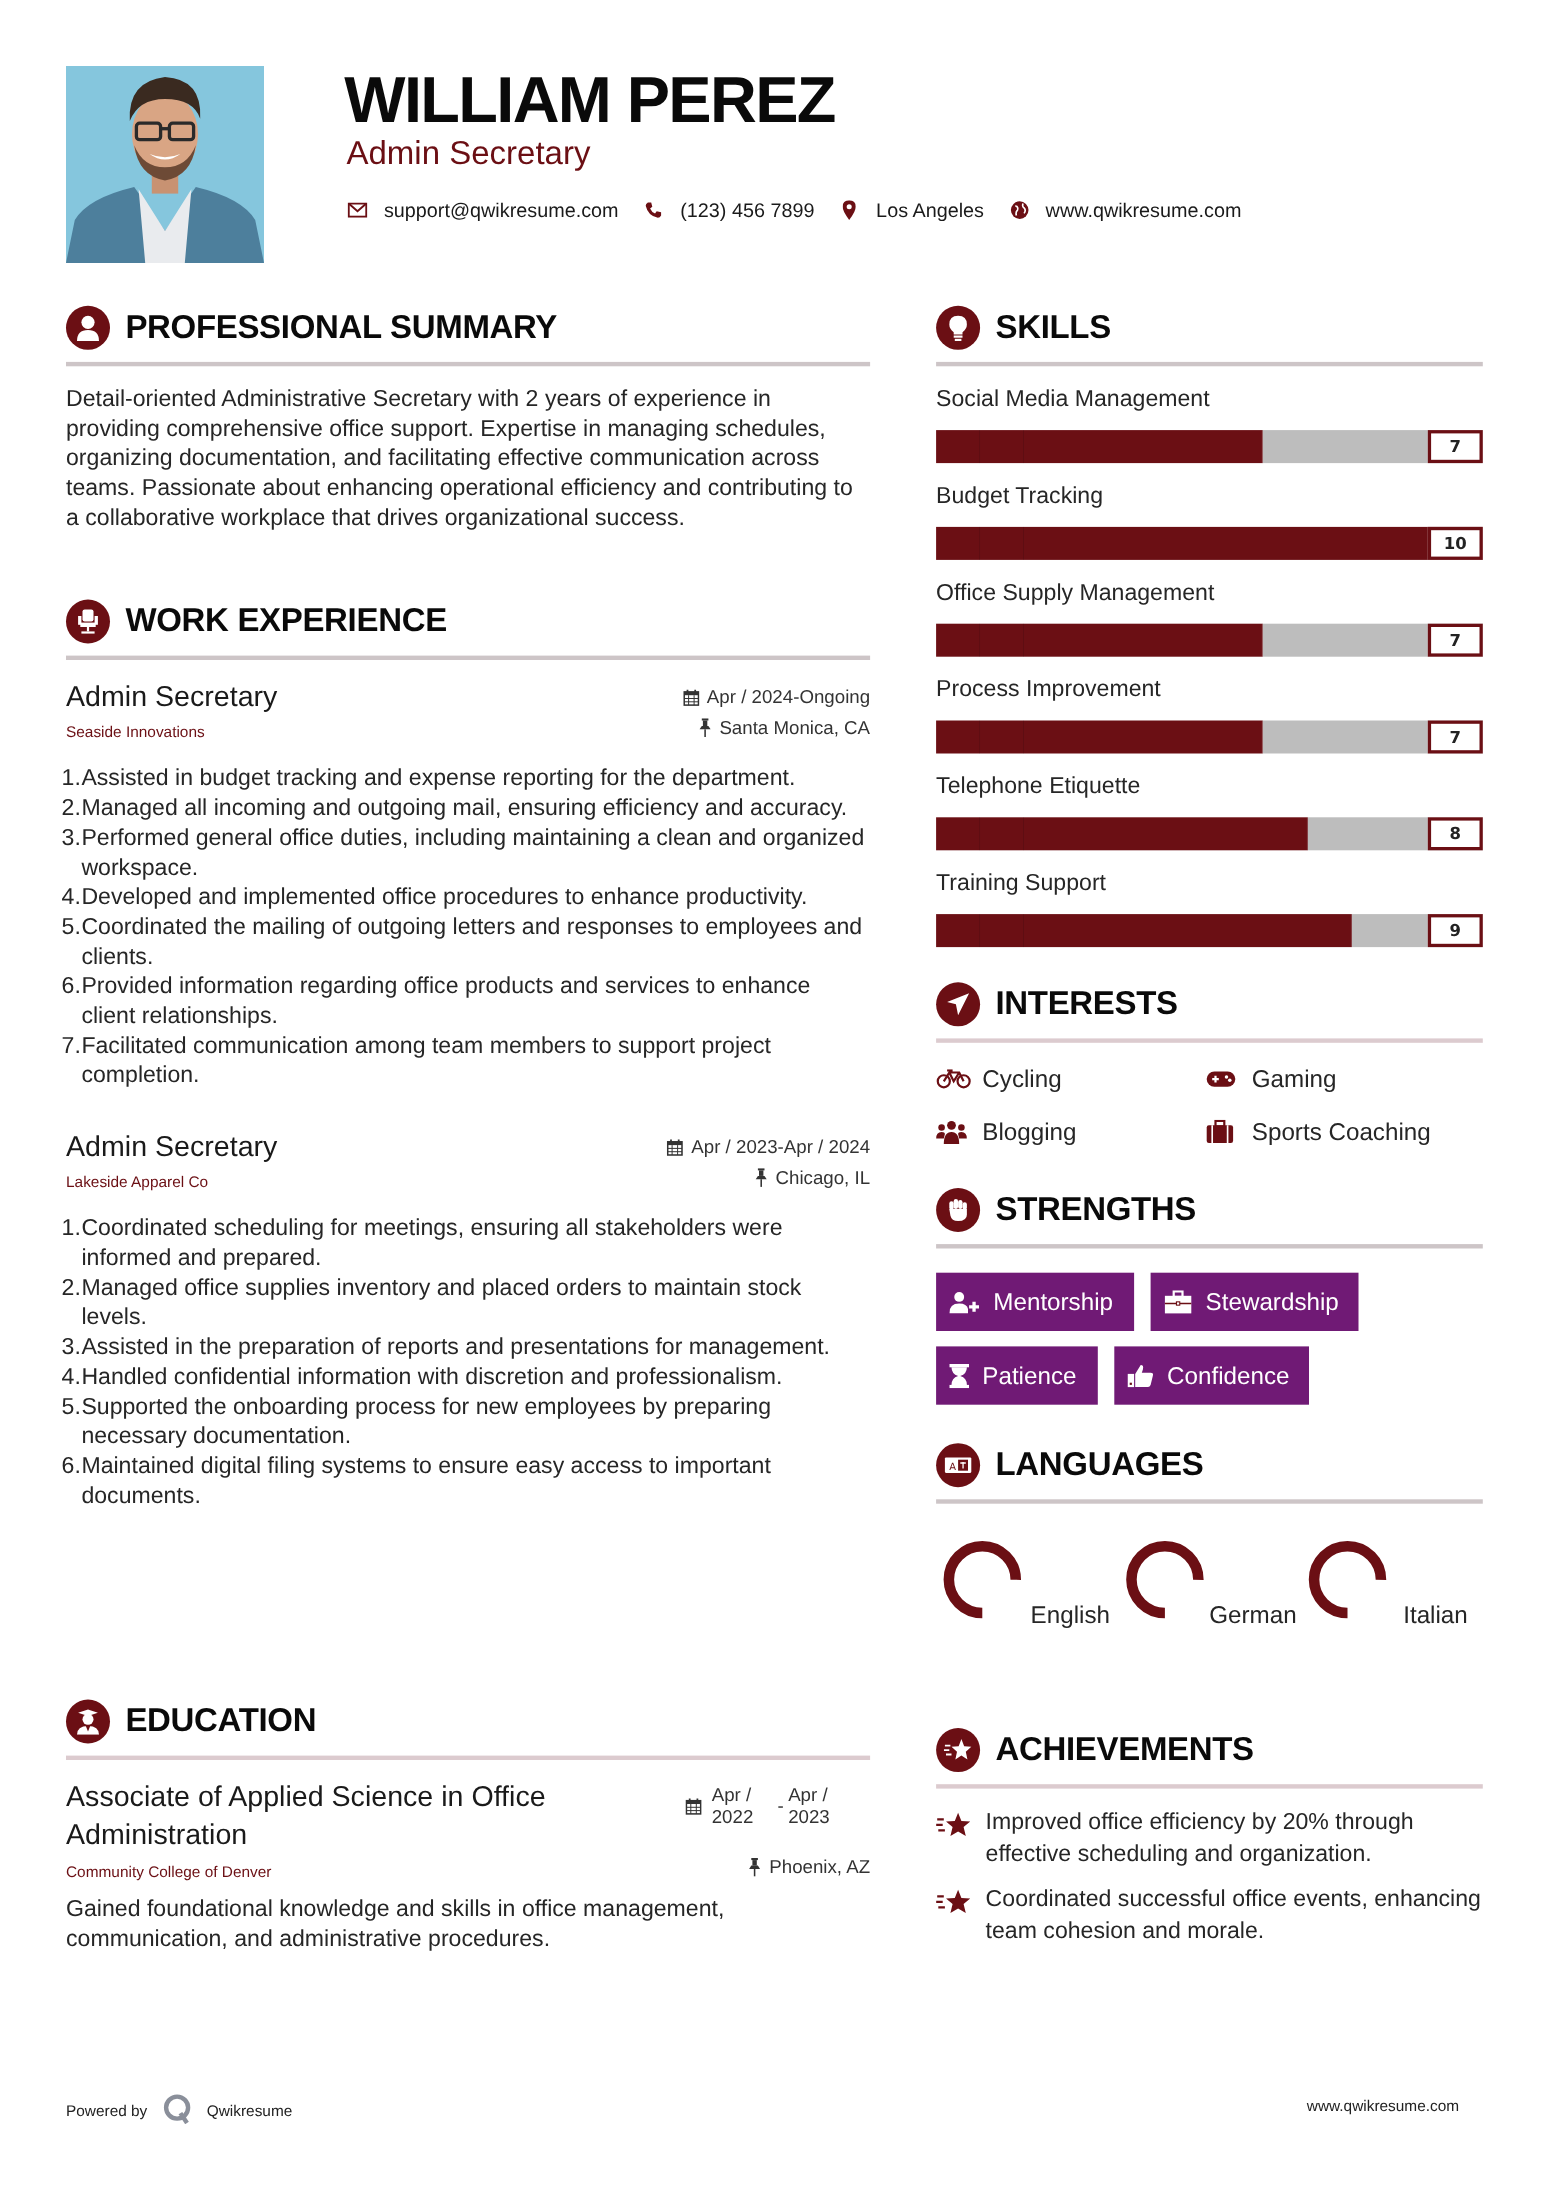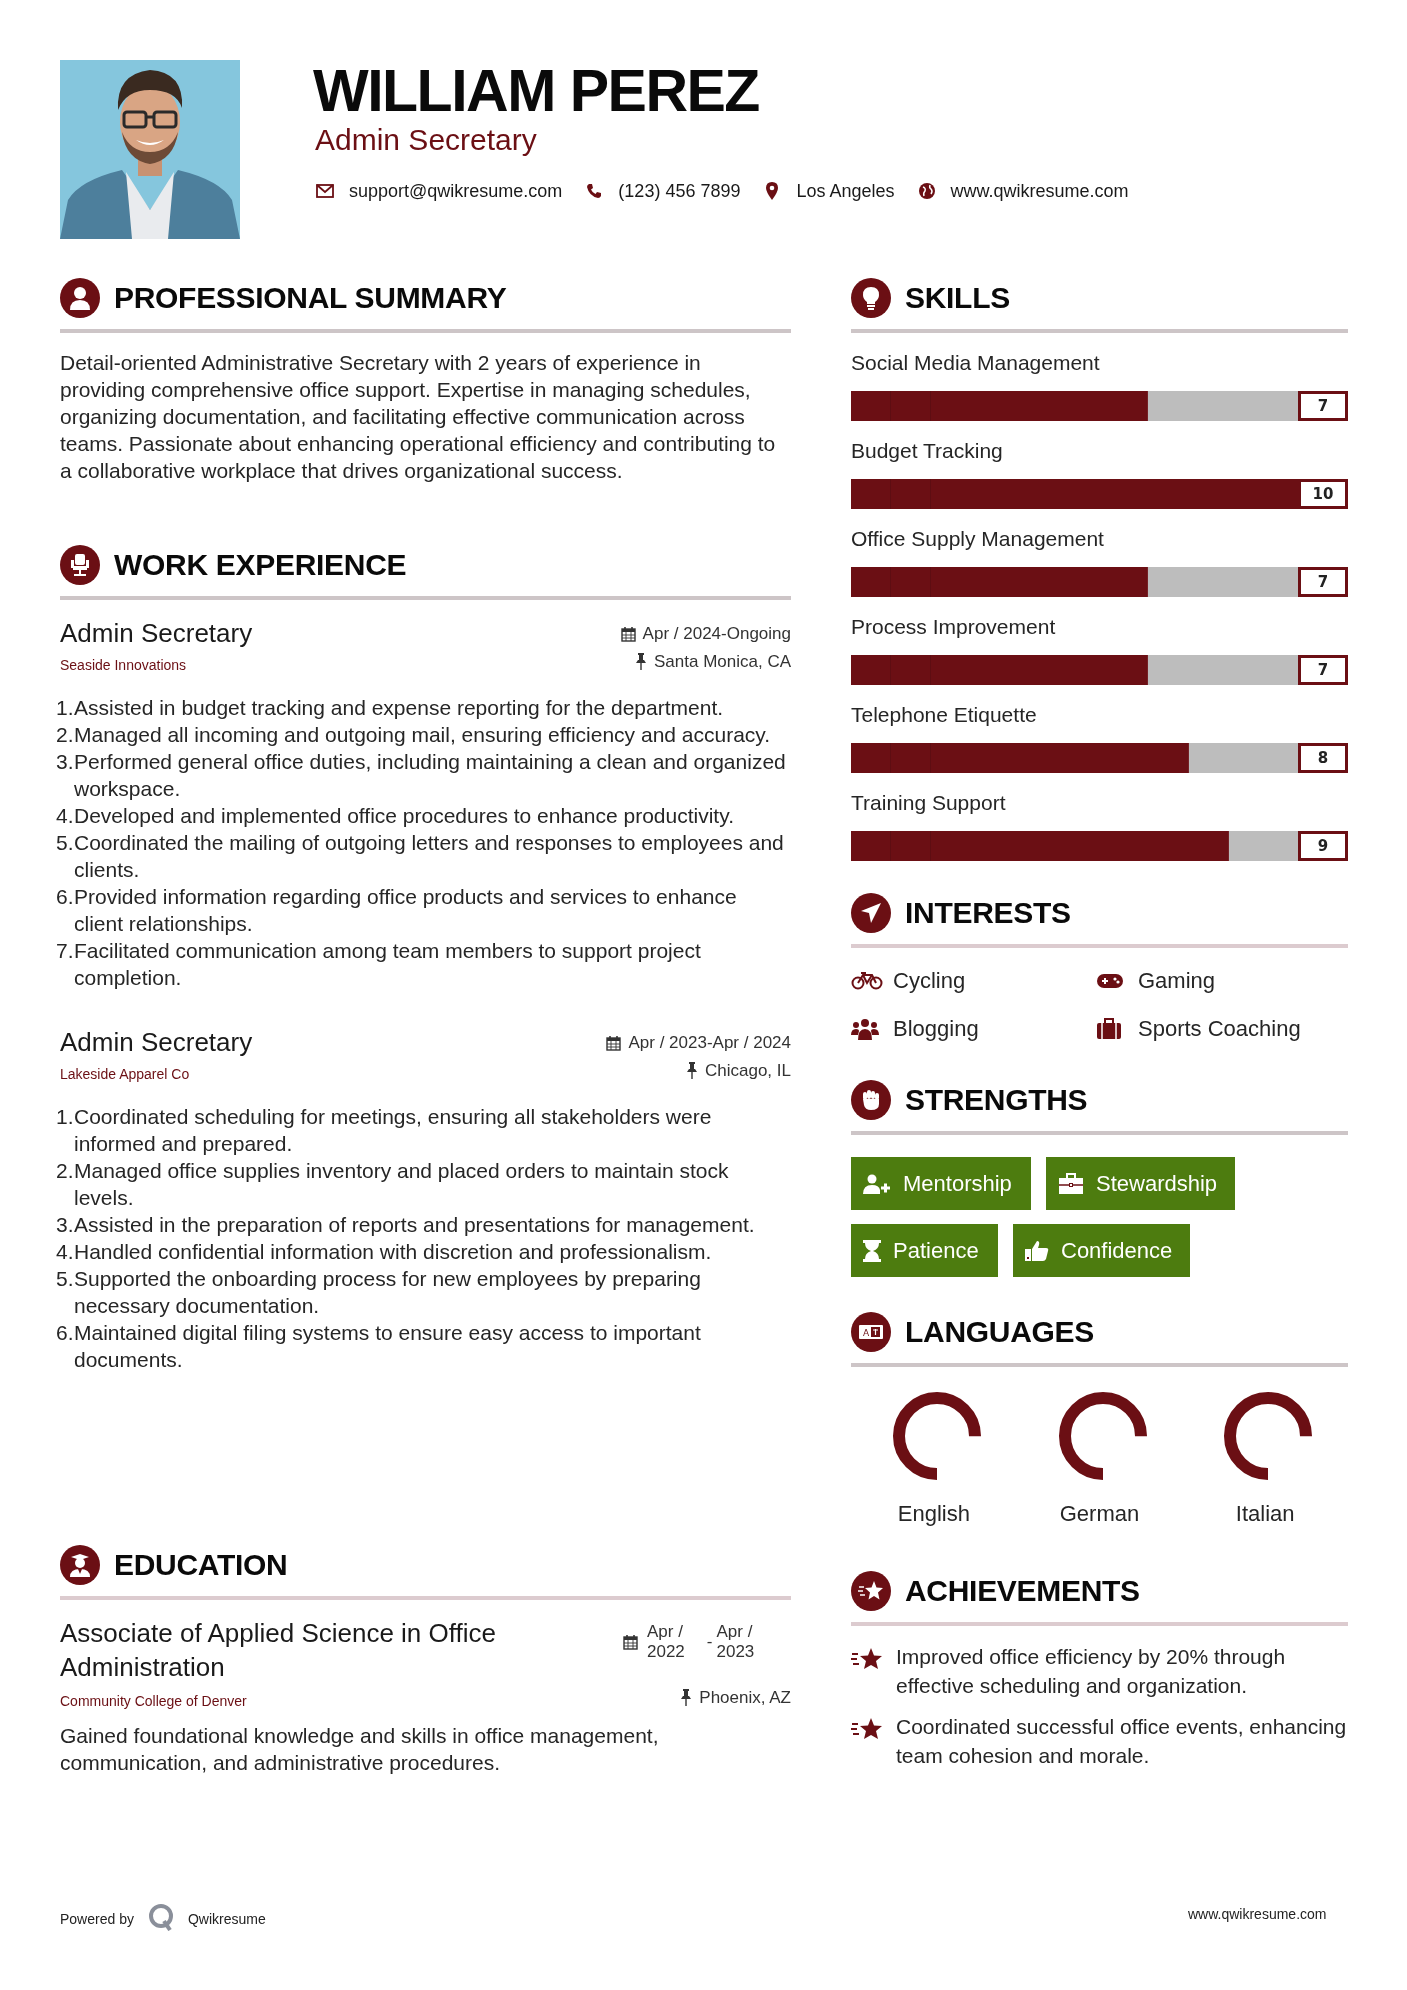--- a/index.html
+++ b/index.html
@@ -47,26 +47,26 @@
   .skill-seg.off { background: #bdbdbd; }
   .skill-val { position: absolute; right: 0; top: 0; width: 50px; height: 30px; background: #ffffff; border: 3px solid #6b0f14; font-family: "DejaVu Sans", sans-serif; font-weight: 700; font-size: 15px; color: #222; display: flex; align-items: center; justify-content: center; }
 
   
   .interests { display: grid; grid-template-columns: 245px 250px; row-gap: 14px; margin-top: 16px; }
   .interest { display: flex; align-items: center; font-size: 22px; color: #262626; height: 34px; }
   .interest .ic { width: 32px; display: inline-flex; align-items: center; margin-right: 10px; }
 
   
   .strengths { display: flex; flex-wrap: wrap; gap: 14px 15px; margin-top: 22px; width: 497px; }
-  .strength { background: #4d7c0f; color: #fff; height: 53px; display: flex; align-items: center; padding: 0 14px 0 12px; font-size: 22px; }
+  .strength { background: #701a75; color: #fff; height: 53px; display: flex; align-items: center; padding: 0 14px 0 12px; font-size: 22px; }
   .strength .ic { display: inline-flex; margin-right: 12px; }
 
   
   .langs { display: flex; margin-top: 24px; }
-  .lang { width: 166px; display: flex; flex-direction: column; align-items: center; }
+  .lang { width: 166px; display: flex; flex-direction: row; align-items: flex-end; }
   .lang svg { margin-left: 6px; }
   .lang-name { font-size: 22px; color: #262626; margin-top: 20px; width: 110px; text-align: center; }
 
   
   .ach { display: flex; margin-top: 16px; }
   .ach .ic { width: 45px; flex: none; padding-top: 4px; }
   .ach .tx { font-size: 21px; line-height: 29px; color: #262626; }
 
   
   .footer-l { left: 60px; top: 1903px; display: flex; align-items: center; font-size: 14px; color: #222; }

